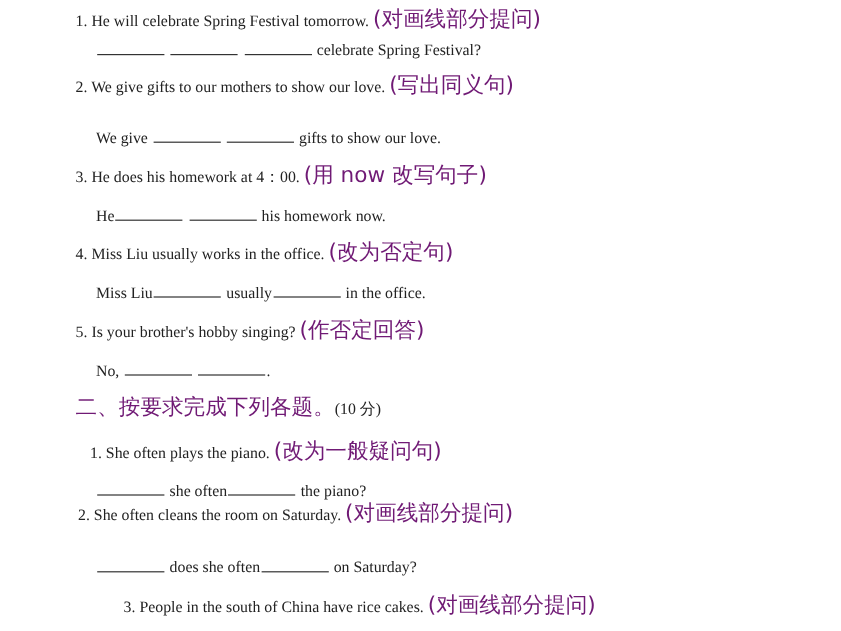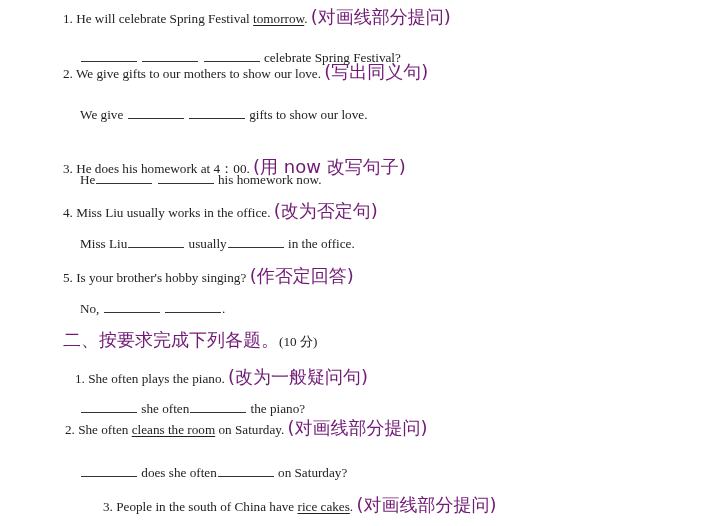--- a/index.html
+++ b/index.html
@@ -8,50 +8,50 @@
     background: #ffffff; position: relative;
     font-family: "Liberation Serif", "DejaVu Serif", serif;
     color: #222222;
   }
   .line {
     position: absolute; white-space: nowrap;
     font-size: 13.2px; line-height: 16px;
   }
   .q { left: 63px; }
   .a { left: 80px; }
-  .u { text-decoration: underline; text-underline-offset: 2px; }
+  .u { text-underline-offset: 2px; }
   .blank {
     display: inline-block; height: 1px; background: #333;
     vertical-align: baseline; margin: 0 1px;
   }
   .cn { font-family: "DejaVu Sans", sans-serif; font-size: 18px; color: #701a75; }
 </style>
 </head>
 <body>
 
 <div class="line q" style="top:9px;">
   <span>1.</span>
   <span>He will celebrate Spring Festival </span><span class="u">tomorrow</span><span>. </span><span class="cn">(对画线部分提问)</span>
 </div>
-<div class="line a" style="top:50px;">
+<div class="line a" style="top:34px;">
   <span class="blank" style="width:56px"></span>
   <span class="blank" style="width:56px"></span>
   <span class="blank" style="width:56px"></span><span> celebrate Spring Festival?</span>
 </div>
 
 <div class="line q" style="top:64px;">
   <span>2.</span>
   <span>We give gifts to our mothers to show our love. </span><span class="cn">(写出同义句)</span>
 </div>
 <div class="line a" style="top:107px;">
   <span>We give </span><span class="blank" style="width:56px"></span>
   <span class="blank" style="width:56px"></span><span> gifts to show our love.</span>
 </div>
 
-<div class="line q" style="top:139px;margin-top:20px;">
+<div class="line q" style="top:139px;">
   <span>3.</span>
   <span>He does his homework at 4：00. </span><span class="cn">(用 now  改写句子)</span>
 </div>
 <div class="line a" style="top:172px;">
   <span>He</span><span class="blank" style="width:56px"></span>
   <span class="blank" style="width:56px"></span><span> his homework now.</span>
 </div>
 
 <div class="line q" style="top:203px;">
   <span>4.</span>

